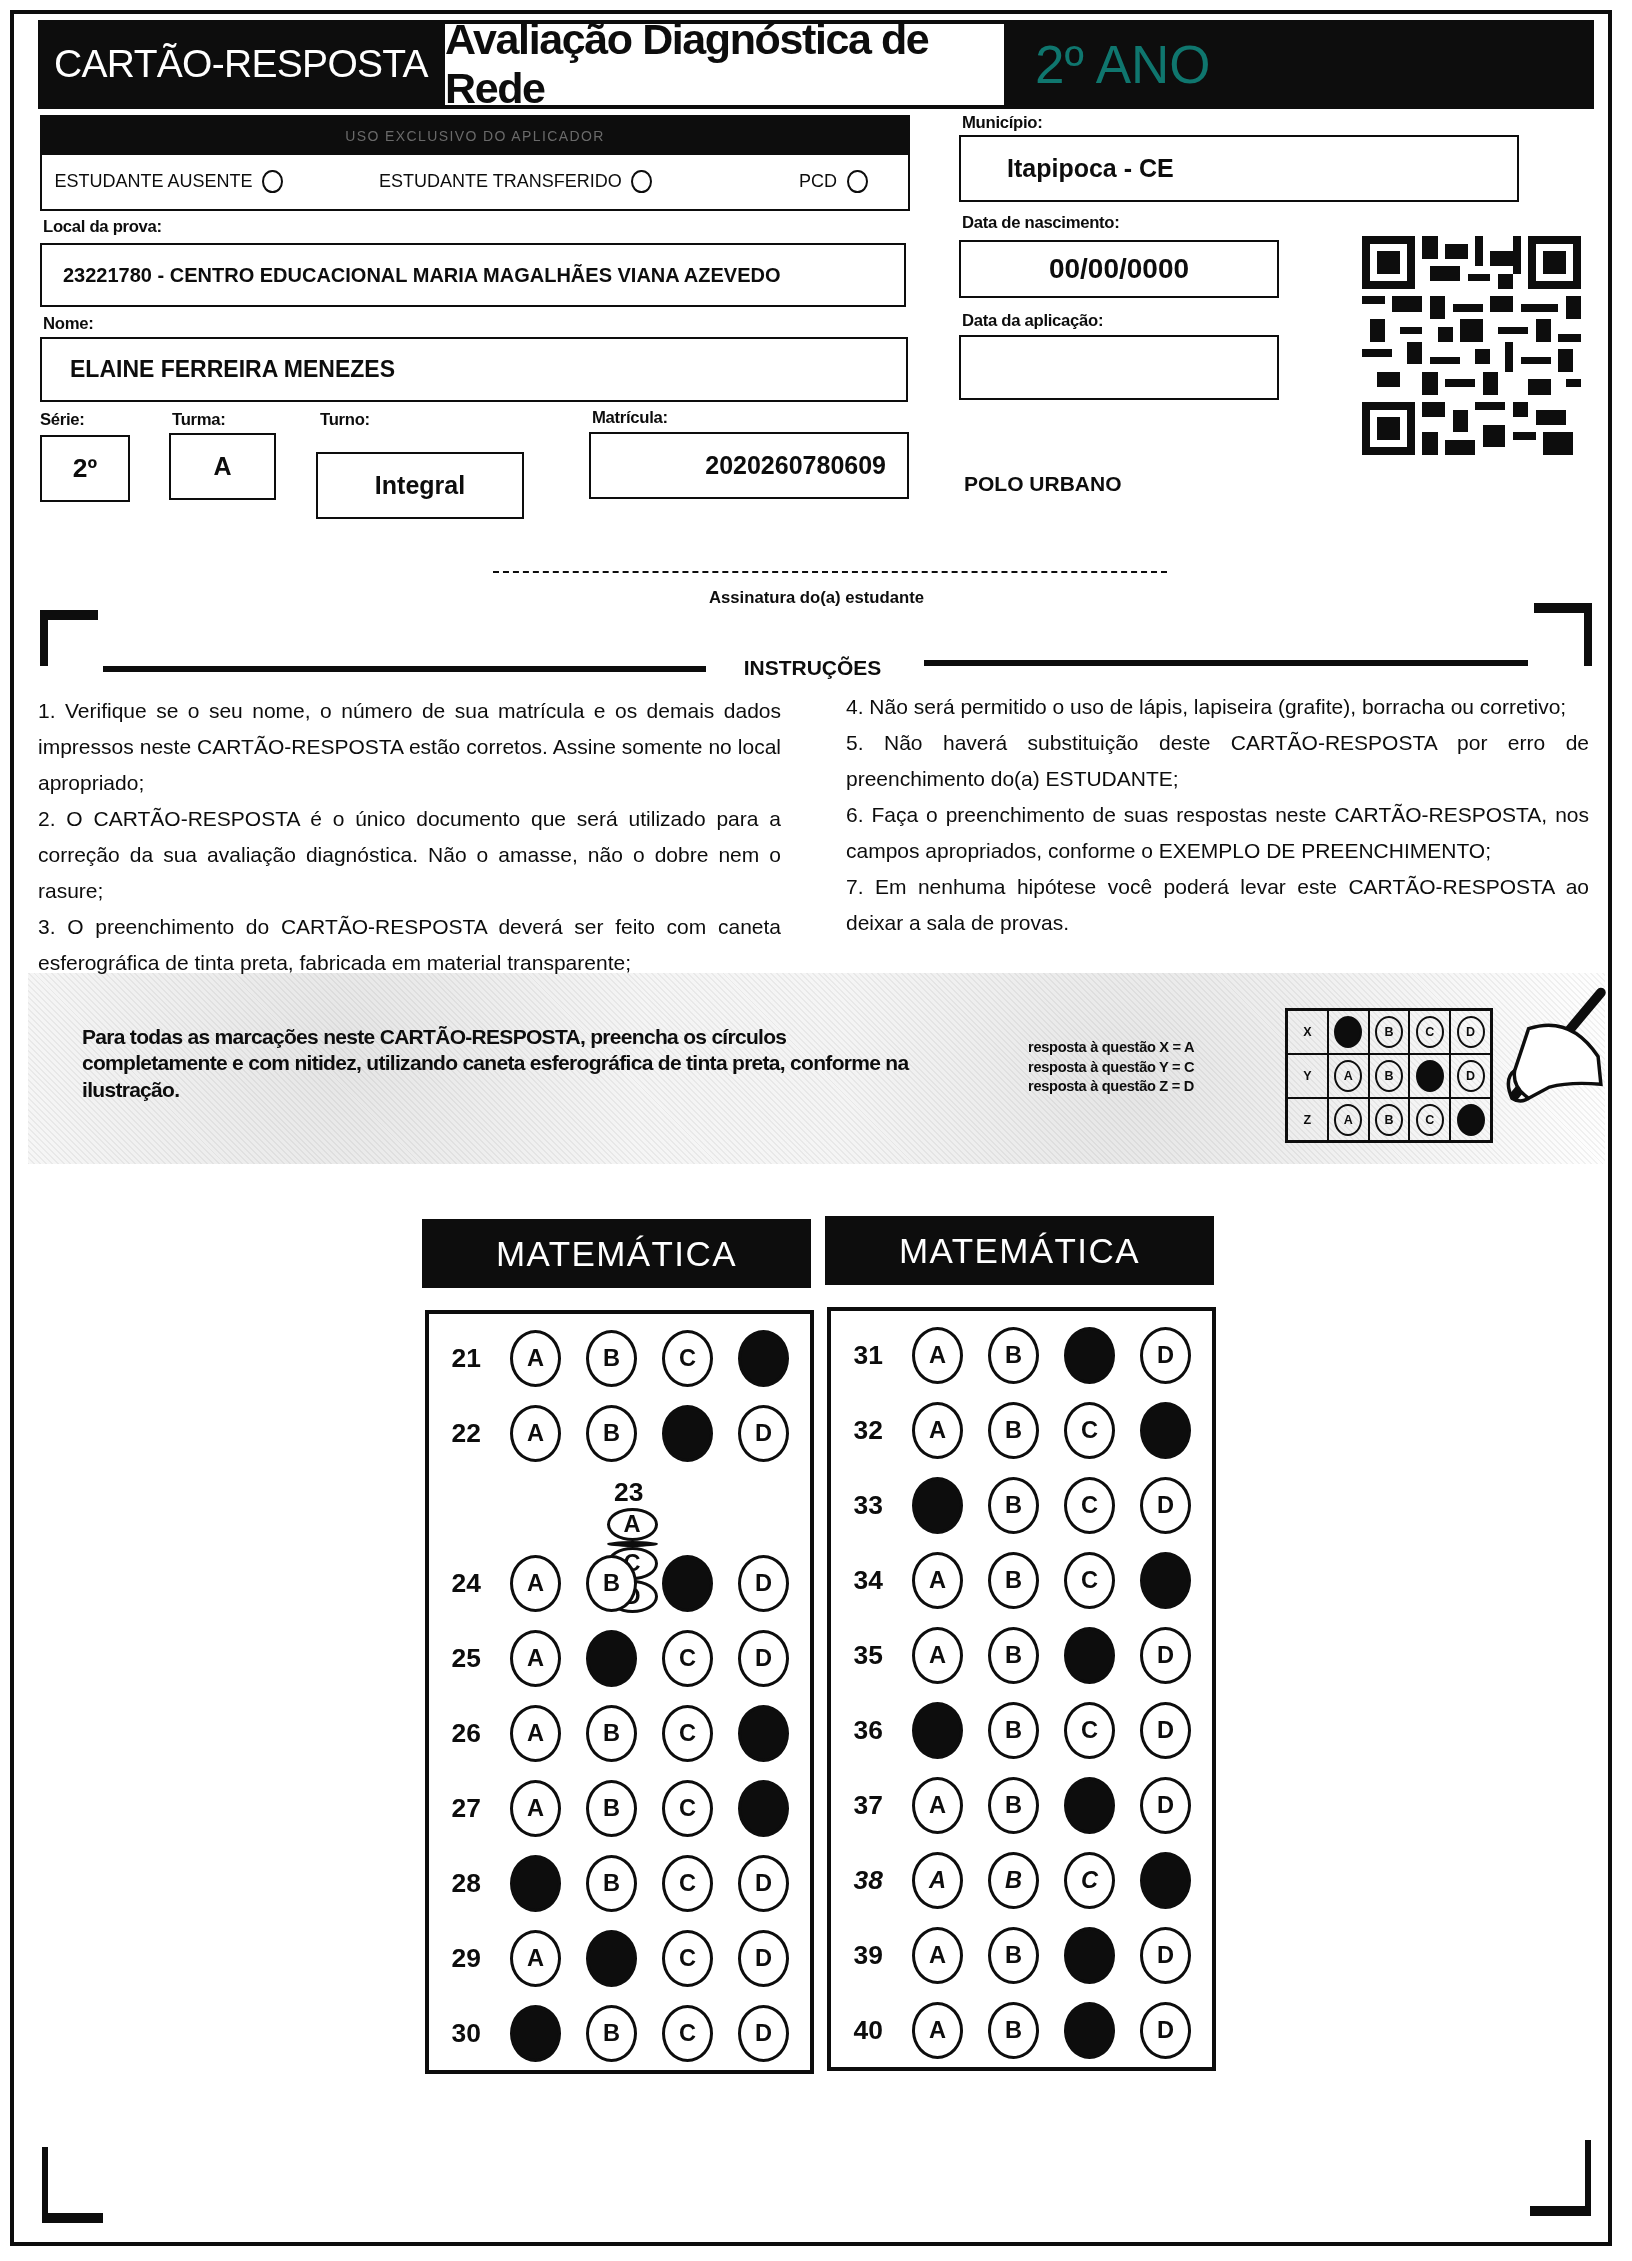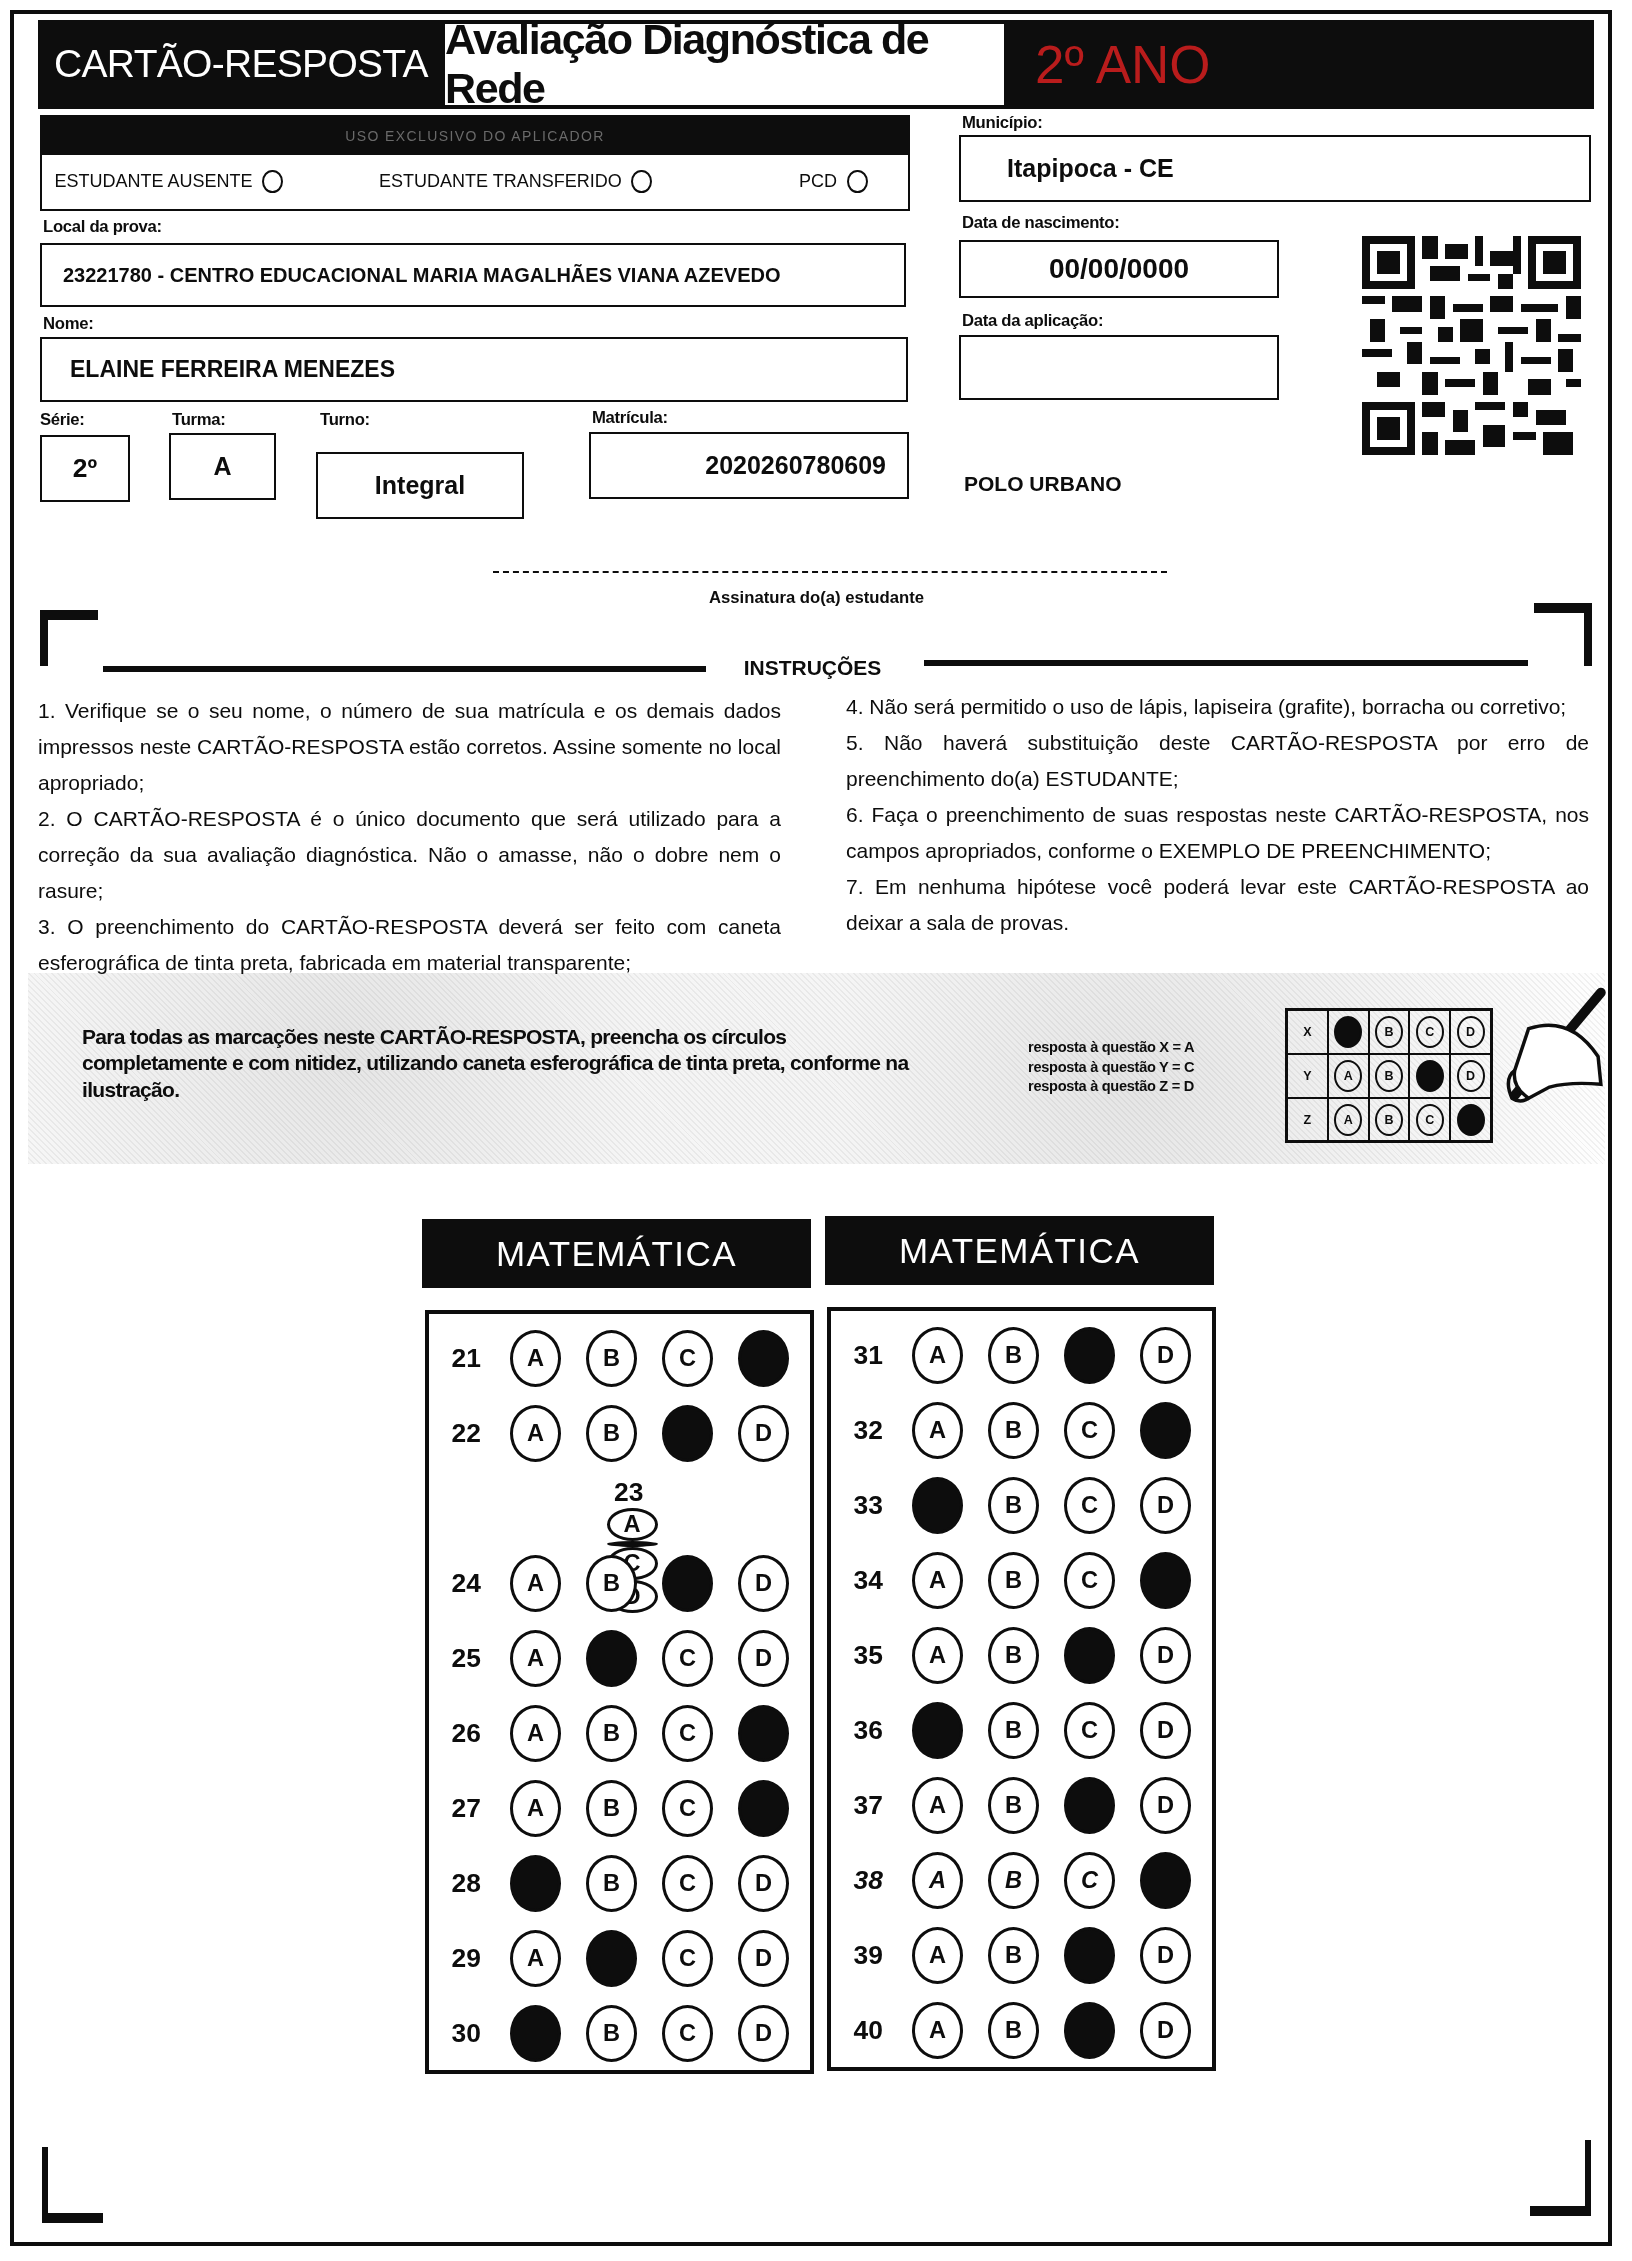--- a/index.html
+++ b/index.html
@@ -7,21 +7,21 @@
          font-family:"Liberation Sans", sans-serif; color:#0d0d0d; }
   .abs { position:absolute; }
   .page-border { left:9.7px; top:9.7px; width:1602px; height:2236px; border:4.2px solid #0d0d0d; box-sizing:border-box; }
 
   
   .hdr { left:38px; top:19.5px; width:1556px; height:89px; background:#0d0d0d; }
   .hdr-left { left:38px; top:19.5px; width:406px; height:89px; color:#fff; font-size:39px;
               display:flex; align-items:center; justify-content:center; letter-spacing:-0.7px; }
   .hdr-title { left:445px; top:23.6px; width:559px; height:81px; background:#fff; color:#0d0d0d;
                font-size:43px; font-weight:bold; display:flex; align-items:center; justify-content:center; letter-spacing:-1.4px; }
-  .hdr-ano { left:1035px; top:19.5px; height:89px; color:#b91c1c; font-size:53px; display:flex; align-items:center; }
+  .hdr-ano { left:1035px; top:19.5px; height:89px; color:#0f766e; font-size:53px; display:flex; align-items:center; }
 
   
   .apl { left:40px; top:115px; width:870px; height:96px; border:2.8px solid #0d0d0d; box-sizing:border-box;padding-left:17px; }
   .apl-bar { left:0; top:0; width:100%; height:38px; background:#0d0d0d; color:#6a6a6a; font-size:14px;
              display:flex; align-items:center; justify-content:center; letter-spacing:1.4px; }
   .apl-row { left:0; top:38px; width:100%; height:53px; display:flex; align-items:center; font-size:18px; }
   .apl-item { display:flex; align-items:center; gap:9.7px; position:absolute; }
   .radio { width:21px; height:23.6px; border:2.1px solid #0d0d0d; border-radius:50%; box-sizing:border-box; background:#fff; }
 
   .lbl { font-size:16.7px; font-weight:bold; letter-spacing:-0.3px; }
@@ -88,21 +88,21 @@
       <span class="radio"></span>
     </div>
     <div class="apl-item" style="left:757px;">
       <span>PCD</span>
       <span class="radio"></span>
     </div>
   </div>
 </div>
 
 <div class="abs lbl" style="left:962px; top:113px;">Município:</div>
-<div class="abs box" style="left:959px; top:135px; width:632px; height:67px; padding-left:46px;">
+<div class="abs box" style="left:959px; top:135px; width:560px; height:67px; padding-left:46px;">
   <span class="val" style="font-size:25px;">Itapipoca - CE</span>
 </div>
 
 <div class="abs lbl" style="left:43px; top:217px;">Local da prova:</div>
 <div class="abs box" style="left:40px; top:243px; width:866px; height:64px; padding-left:21px;">
   <span class="val" style="font-size:20px;">23221780 - CENTRO EDUCACIONAL MARIA MAGALHÃES VIANA AZEVEDO</span>
 </div>
 
 <div class="abs lbl" style="left:43px; top:314px;">Nome:</div>
 <div class="abs box" style="left:40px; top:337px; width:868px; height:65px; padding-left:28px;">

